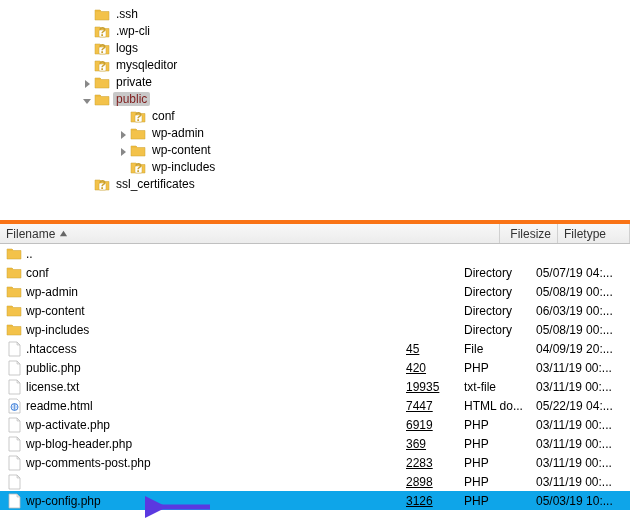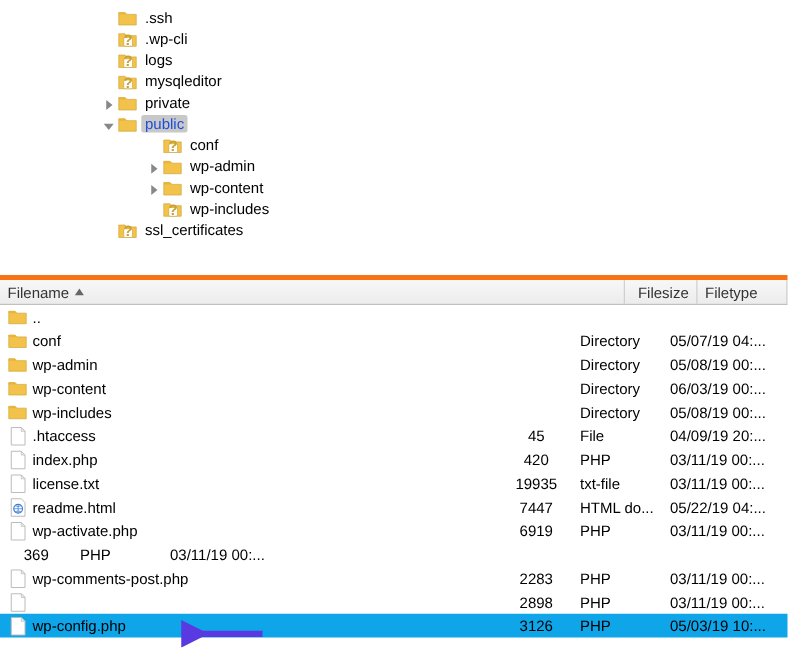--- a/index.html
+++ b/index.html
@@ -41,21 +41,21 @@
       margin-right: 3px;
       display: inline-flex;
       align-items: center;
       justify-content: center;
     }
     .tree-label {
       padding: 0 3px;
     }
     .tree-label.selected {
       background: #c8c8c8;
-      color: #1d4ed8;
+      color: #7f1d1d;
       border-radius: 2px;
     }
     .file-panel {
       border-top: 4px solid #f97316;
     }
     .file-header {
       display: flex;
       align-items: center;
       height: 20px;
       background: linear-gradient(#f8f8f8, #ececec);
@@ -82,21 +82,21 @@
     .file-row.selected {
       background: #0ea5e9;
     }
     .file-row .col {
       padding: 0 6px;
       overflow: hidden;
       white-space: nowrap;
       text-overflow: ellipsis;
     }
     .file-row .col-name { flex: 1; display: flex; align-items: center; }
-    .file-row .col-size { width: 58px; text-align: center; }
+    .file-row .col-size { width: 58px; text-align: left; text-decoration: underline; }
     .file-row .col-type { width: 72px; }
     .file-row .col-mod  { width: 100px; }
     .file-icon {
       width: 16px;
       height: 16px;
       margin-right: 4px;
       display: inline-flex;
       align-items: center;
       justify-content: center;
     }
@@ -395,21 +395,21 @@
         <div class="col col-mod">04/09/19 20:...</div>
       </div>
       <div class="file-row">
         <div class="col col-name">
           <span class="file-icon">
             <svg width="13" height="16" viewBox="0 0 13 16">
               <path d="M1 1 L9 1 L12 4 L12 15 L1 15 Z" fill="#fff" stroke="#bbb" stroke-width="0.8"></path>
               <path d="M9 1 L9 4 L12 4 Z" fill="#eee" stroke="#bbb" stroke-width="0.6"></path>
             </svg>
           </span>
-          <span>index.php</span>
+          <span>public.php</span>
         </div>
         <div class="col col-size">420</div>
         <div class="col col-type">PHP</div>
         <div class="col col-mod">03/11/19 00:...</div>
       </div>
       <div class="file-row">
         <div class="col col-name">
           <span class="file-icon">
             <svg width="13" height="16" viewBox="0 0 13 16">
               <path d="M1 1 L9 1 L12 4 L12 15 L1 15 Z" fill="#fff" stroke="#bbb" stroke-width="0.8"></path>
@@ -445,20 +445,29 @@
               <path d="M9 1 L9 4 L12 4 Z" fill="#eee" stroke="#bbb" stroke-width="0.6"></path>
             </svg>
           </span>
           <span>wp-activate.php</span>
         </div>
         <div class="col col-size">6919</div>
         <div class="col col-type">PHP</div>
         <div class="col col-mod">03/11/19 00:...</div>
       </div>
       <div class="file-row">
+        <div class="col col-name">
+          <span class="file-icon">
+            <svg width="13" height="16" viewBox="0 0 13 16">
+              <path d="M1 1 L9 1 L12 4 L12 15 L1 15 Z" fill="#fff" stroke="#bbb" stroke-width="0.8"></path>
+              <path d="M9 1 L9 4 L12 4 Z" fill="#eee" stroke="#bbb" stroke-width="0.6"></path>
+            </svg>
+          </span>
+          <span>wp-blog-header.php</span>
+        </div>
         <div class="col col-size">369</div>
         <div class="col col-type">PHP</div>
         <div class="col col-mod">03/11/19 00:...</div>
       </div>
       <div class="file-row">
         <div class="col col-name">
           <span class="file-icon">
             <svg width="13" height="16" viewBox="0 0 13 16">
               <path d="M1 1 L9 1 L12 4 L12 15 L1 15 Z" fill="#fff" stroke="#bbb" stroke-width="0.8"></path>
               <path d="M9 1 L9 4 L12 4 Z" fill="#eee" stroke="#bbb" stroke-width="0.6"></path>

